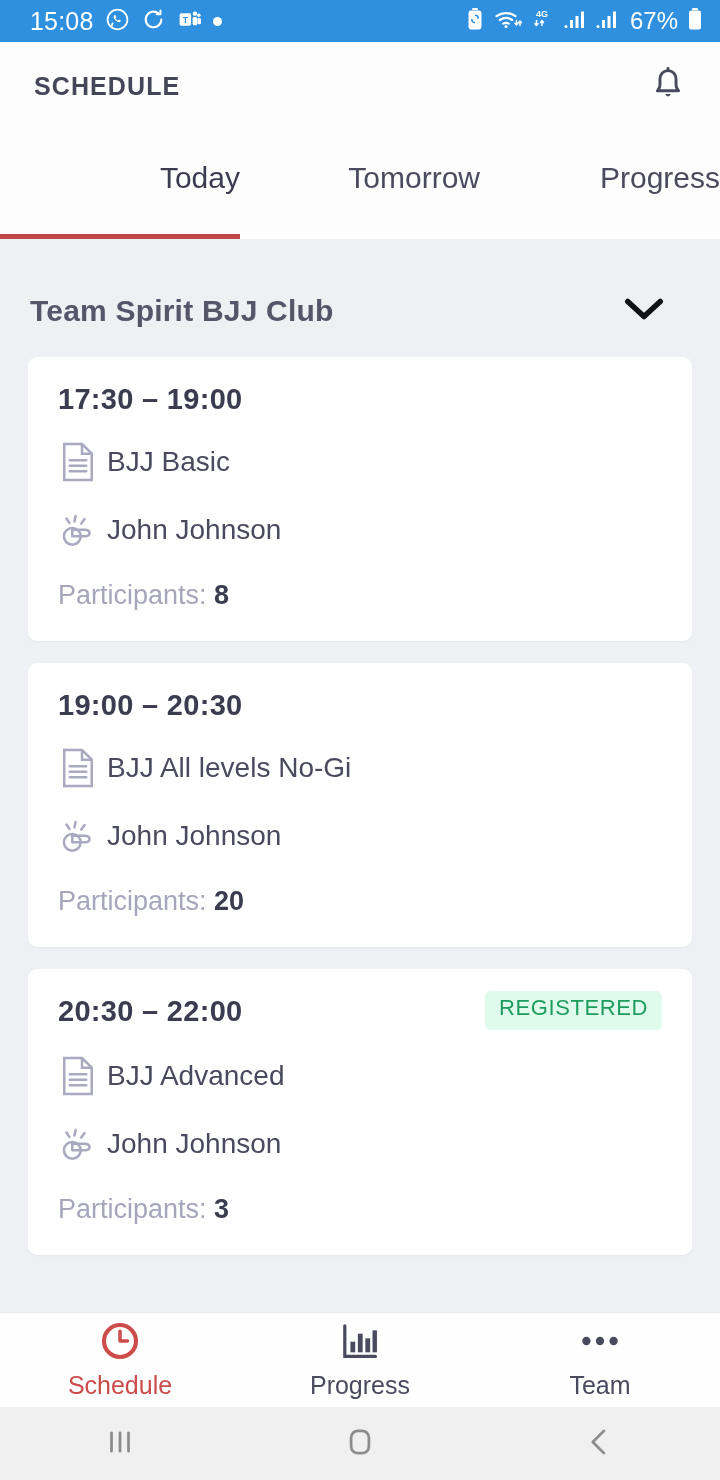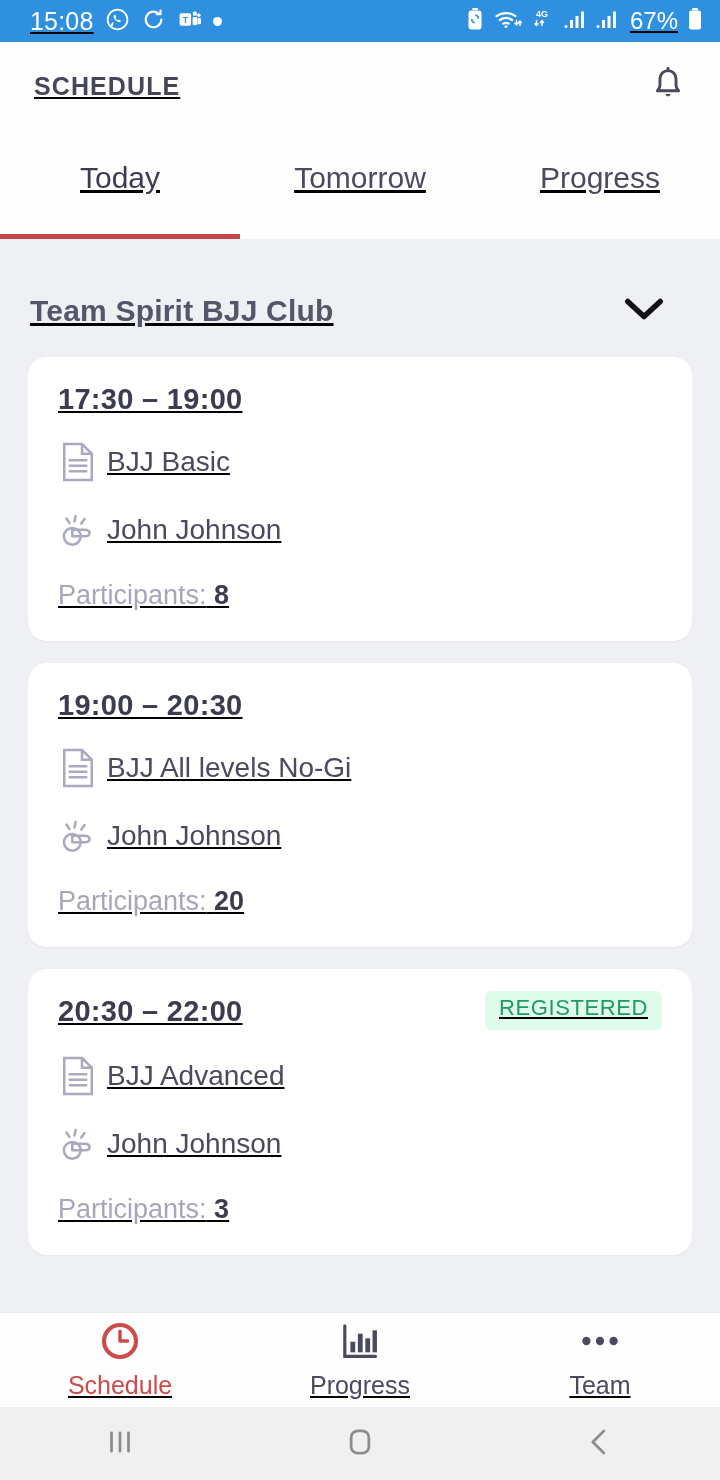--- a/index.html
+++ b/index.html
@@ -2,21 +2,21 @@
 <html><head>
 <meta charset="utf-8">
 <style>
   * { margin:0; padding:0; box-sizing:border-box; }
   html, body {
     width:720px; height:1480px;
     font-family:"Liberation Sans", sans-serif;
     background:#EFF0F4;
     overflow:hidden;
   }
-  .phone { width:720px; height:1480px; display:flex; flex-direction:column; position:relative;text-decoration:underline; }
+  .phone { width:720px; height:1480px; display:flex; flex-direction:column; position:relative; }
 
   
   .statusbar {
     height:42px; background:#2E90DE; color:#FFFFFF;
     display:flex; align-items:center; justify-content:space-between;
     padding:0 16px 0 30px; flex:0 0 42px;
   }
   .sb-left { display:flex; align-items:center; gap:11px; }
   .sb-time { font-size:25px; letter-spacing:.2px; font-weight:400; }
   .sb-right { display:flex; align-items:center; gap:8px; }
@@ -35,21 +35,21 @@
     color:#464659;
   }
   .bell-btn { width:48px; height:48px; display:flex; align-items:center; justify-content:center; }
 
   
   .tabs {
     background:#FDFDFD; height:108px; flex:0 0 108px;
     display:flex; position:relative;
   }
   .tab {
-    flex:1; display:flex; align-items:center; justify-content:center;
+    flex:1; display:flex; align-items:center; justify-content:flex-end;
     font-size:30px; color:#4B4B5E; font-weight:400;
     padding-bottom:14px;
   }
   .tab.active { color:#3C3C50; }
   .tab-underline {
     position:absolute; bottom:0; left:0; width:240px; height:5px;
     background:#C0484D;
   }
 
   
@@ -61,21 +61,21 @@
     display:flex; align-items:center; justify-content:space-between;
     padding:52px 50px 26px 30px;
   }
   .club-name {
     font-size:30px; font-weight:700; color:#56566B; letter-spacing:.2px;
   }
   .chev-btn { width:52px; height:40px; display:flex; align-items:center; justify-content:center; }
 
   
   .card {
-    background:#FFFFFF; border-radius:19px;
+    background:#FFFFFF; border-radius:9px;
     margin:0 28px 22px 28px; padding:26px 30px 30px 30px;
     position:relative;
     box-shadow:0 1px 2px rgba(60,60,90,.05);
   }
   .card-head { display:flex; align-items:flex-start; justify-content:space-between; }
   .card-time {
     font-size:29px; font-weight:700; color:#3C3C50; letter-spacing:.3px;
   }
   .badge {
     background:#DFFBEC; color:#1E9C5E;

